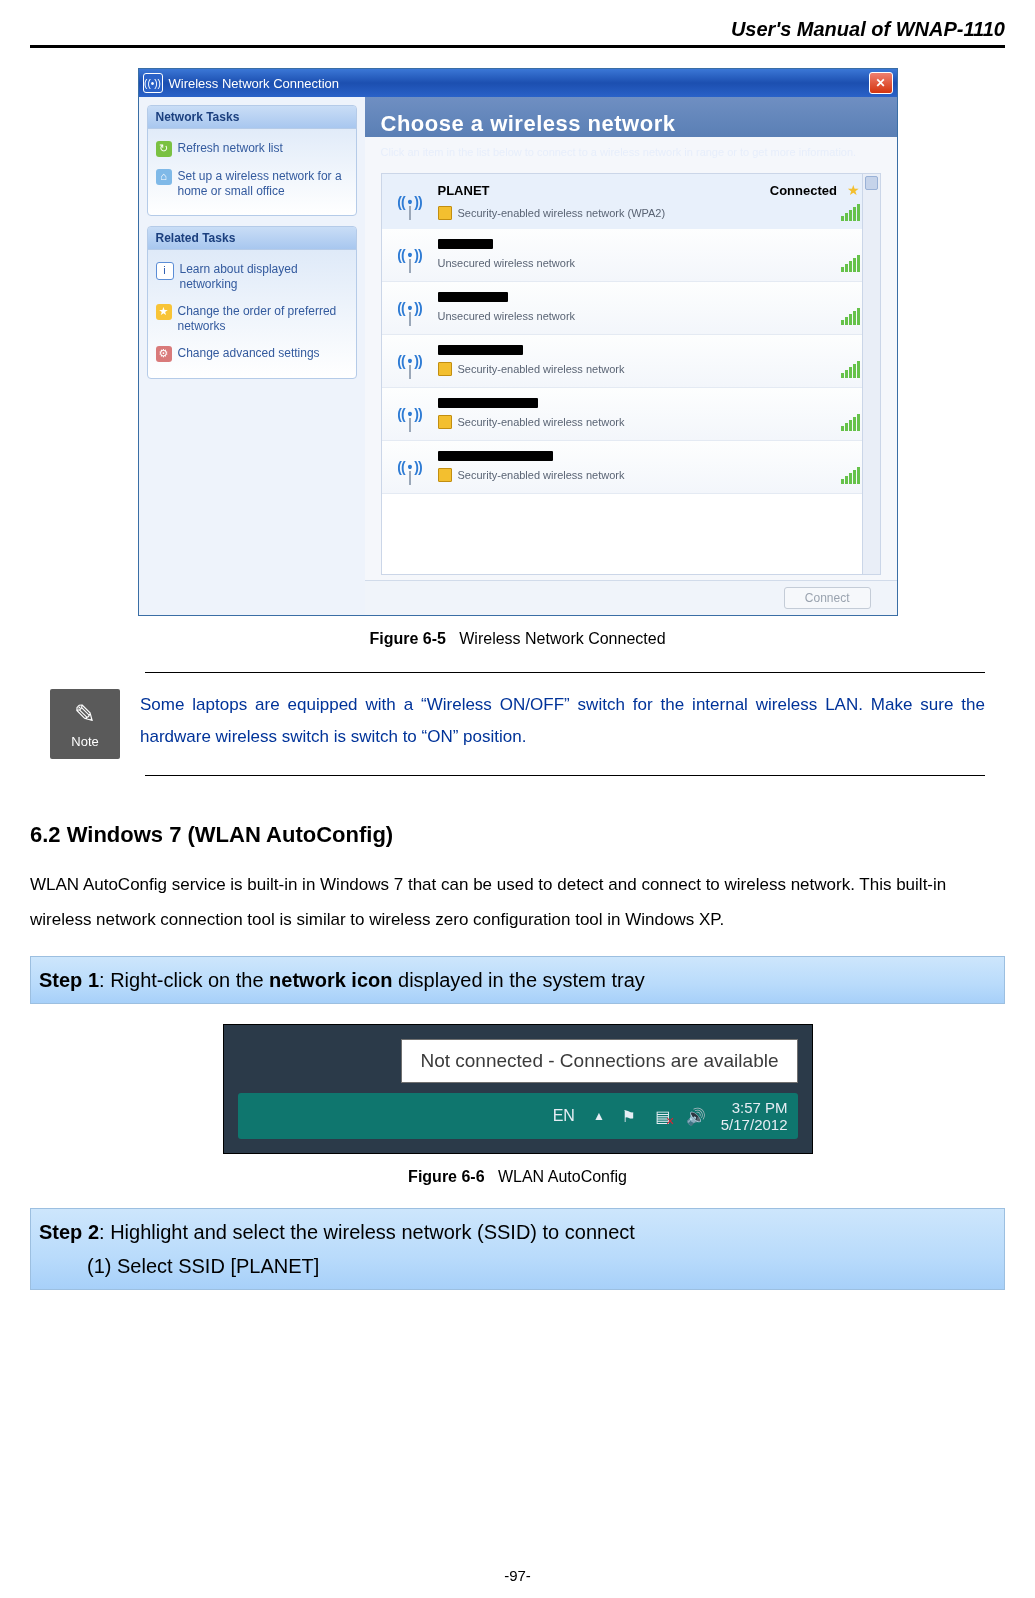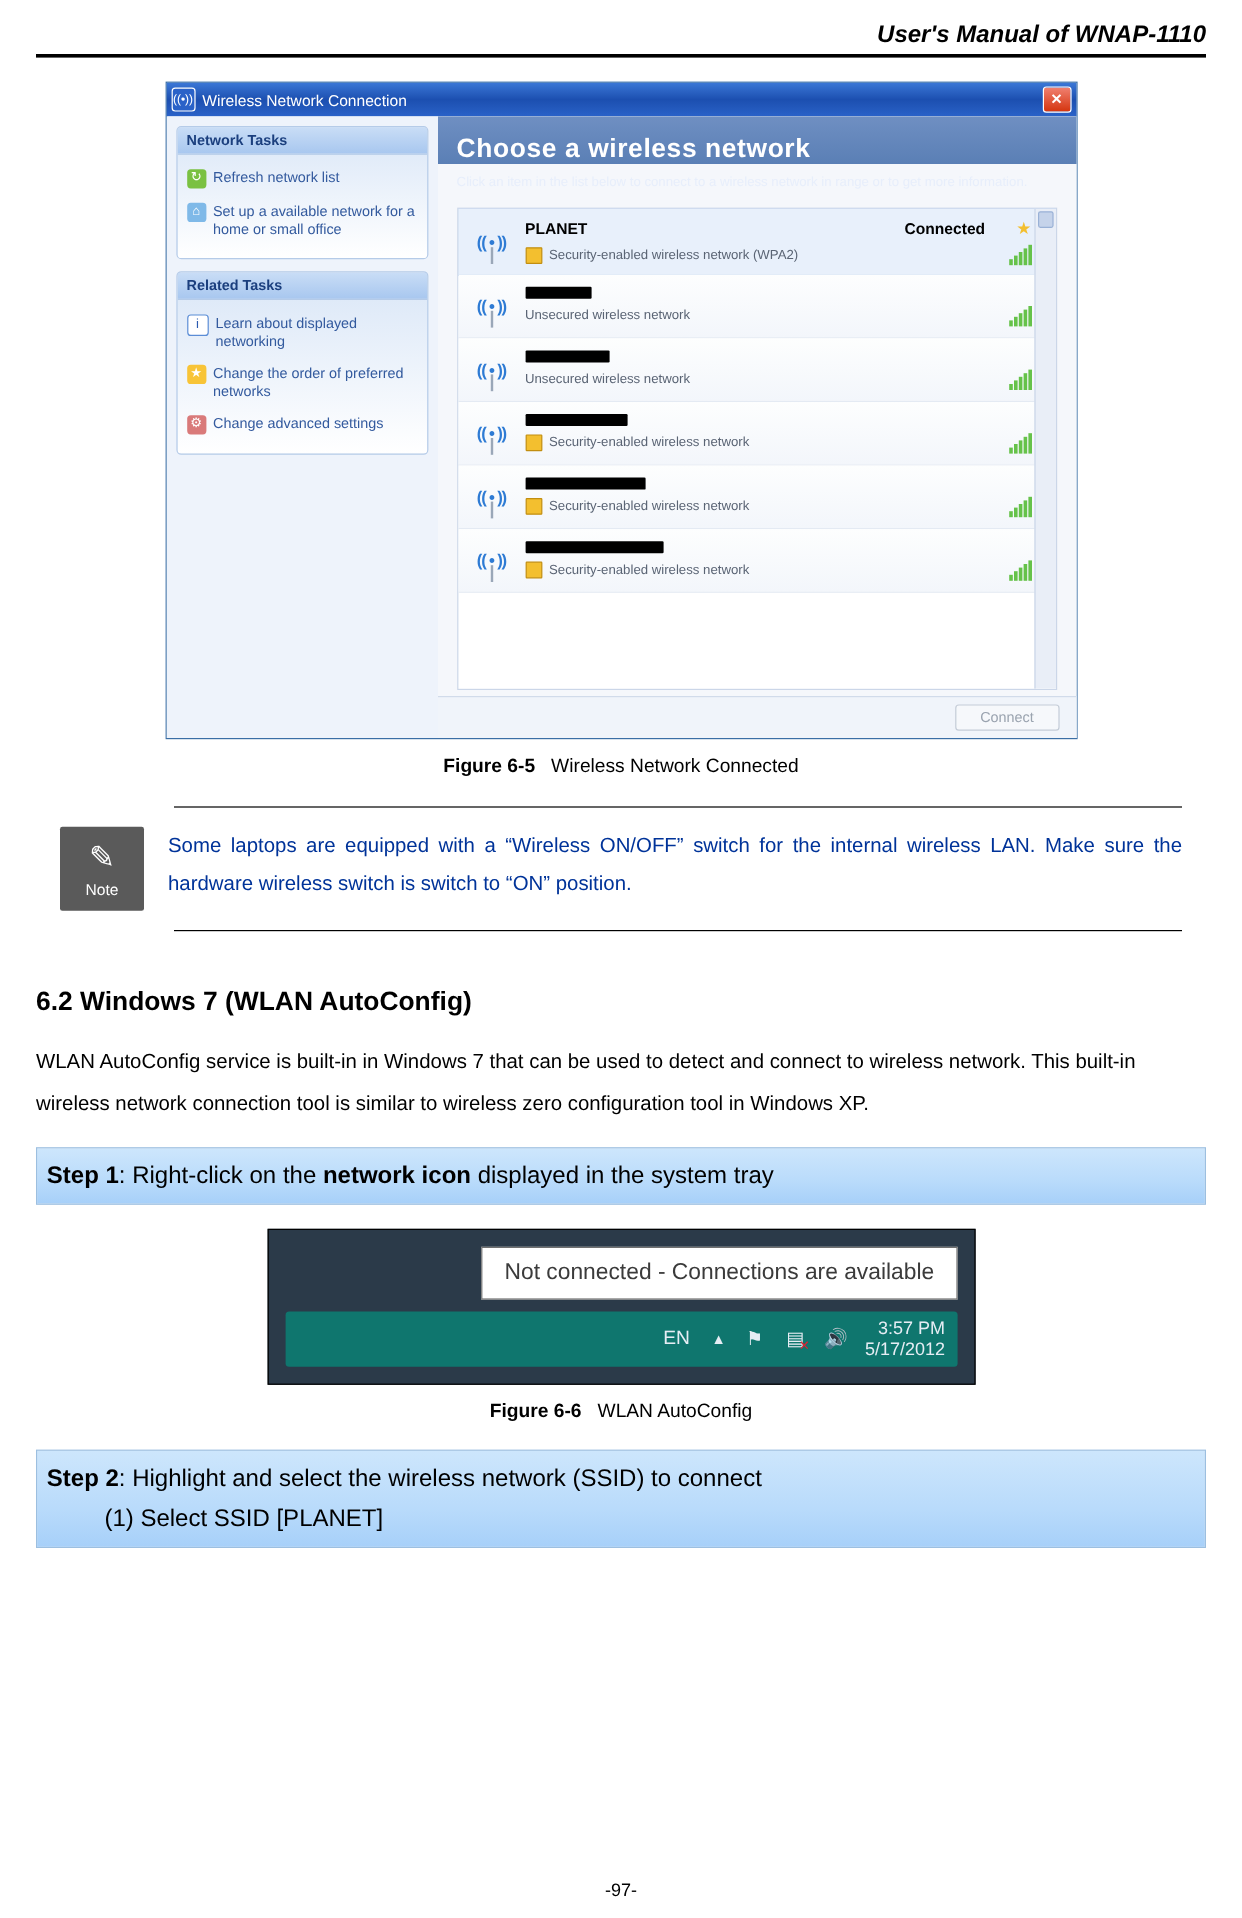--- a/index.html
+++ b/index.html
@@ -129,40 +129,40 @@
     display:flex;align-items:center;justify-content:center;
     font-size:11px;color:#2e7bd4;
     position:relative;
   }
   .wifi-icon::before{
     content:"(( • ))";letter-spacing:-1px;
     color:#2e7bd4;font-weight:bold;font-size:14px;
   }
   .wifi-icon .stick{position:absolute;bottom:0;left:50%;width:2px;height:14px;background:#9aa7b8;transform:translateX(-50%);}
   .net-body{flex:1;min-width:0;}
-  .net-row1{display:flex;align-items:center;gap:22px;}
+  .net-row1{display:flex;align-items:center;gap:6px;}
   .ssid{font-weight:bold;font-size:13px;}
   .redacted {
     display:inline-block;height:10px;background:#000;border-radius:1px;
     text-decoration:line-through;color:transparent;overflow:hidden;
   }
   .status-conn{margin-left:auto;font-weight:bold;font-size:13px;}
   .star-fav{color:#f3bf2f;font-size:14px;margin-left:4px;}
   .net-row2{display:flex;align-items:center;gap:6px;margin-top:6px;font-size:11px;color:#5a6474;}
   .lock{width:12px;height:12px;background:#f3bf2f;border:1px solid #c28e10;border-radius:1px;}
   .sigbars{margin-left:auto;display:flex;align-items:flex-end;gap:1px;}
   .sigbars span{width:3px;background:#66c24a;display:inline-block;}
   .sigbars span:nth-child(1){height:5px}
   .sigbars span:nth-child(2){height:8px}
   .sigbars span:nth-child(3){height:11px}
   .sigbars span:nth-child(4){height:14px}
   .sigbars span:nth-child(5){height:17px}
   .xp-bottom{
     position:absolute;left:0;right:0;bottom:0;height:34px;background:#f0f4fa;border-top:1px solid #d1dbea;
-    display:flex;align-items:center;justify-content:flex-end;padding-right:14px;
+    display:flex;align-items:center;justify-content:flex-end;padding-right:26px;
   }
   .btn-connect{
     padding:3px 20px;font-size:12px;color:#9aa3af;border:1px solid #c4ccd7;background:#f6f8fb;border-radius:3px;
   }
 
   .fig-caption{
     text-align:center;font-size:16px;margin-top:14px;
   }
   .fig-caption b{font-weight:bold;}
   .note-wrap{margin:24px 20px 0 20px;}
@@ -235,21 +235,21 @@
       <div class="xp-side">
         <div class="side-panel">
           <div class="side-head">Network Tasks</div>
           <div class="side-items">
             <div class="side-item">
               <span class="sicon ic-refresh">↻</span>
               <span>Refresh network list</span>
             </div>
             <div class="side-item">
               <span class="sicon ic-setup">⌂</span>
-              <span>Set up a available network for a home or small office</span>
+              <span>Set up a wireless network for a home or small office</span>
             </div>
           </div>
         </div>
         <div class="side-panel">
           <div class="side-head">Related Tasks</div>
           <div class="side-items">
             <div class="side-item">
               <span class="sicon ic-info">i</span>
               <span>Learn about displayed networking</span>
             </div>

